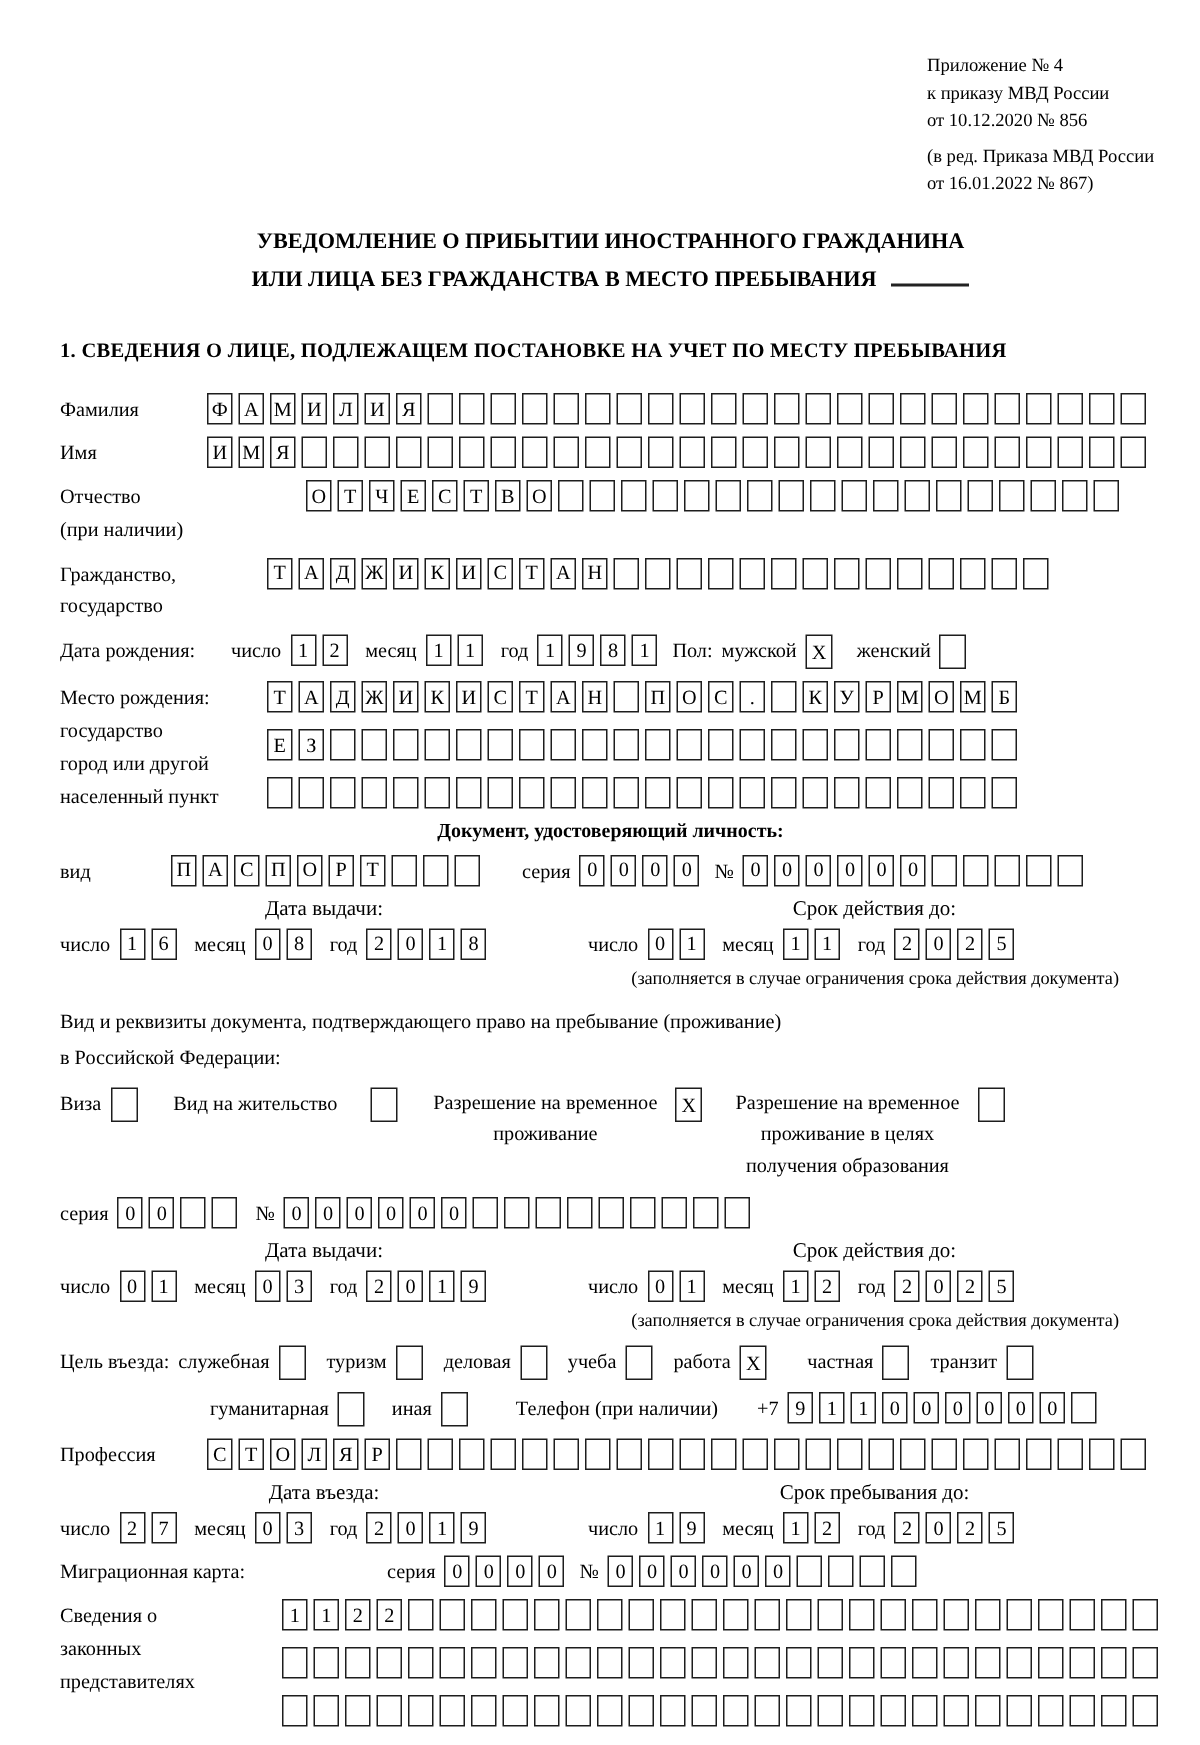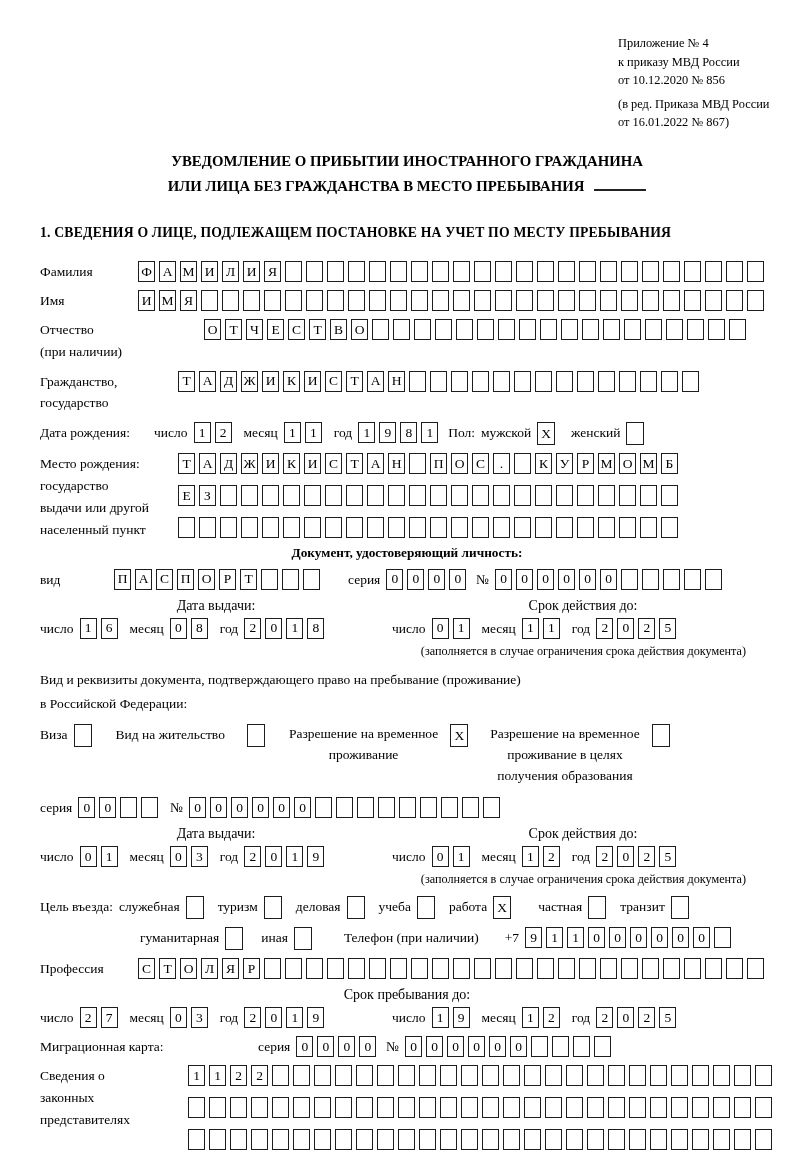--- a/index.html
+++ b/index.html
@@ -215,21 +215,21 @@
     <span class="il">мужской</span>
     <span class="cbox chk">X</span>
     <span class="il" style="margin-left:12px">женский</span>
     <span class="cbox chk"></span>
   </div>
 
   <div class="frow" style="margin-bottom:4px">
     <div class="lab" style="width:138px">
       <div>Место рождения:</div>
       <div>государство</div>
-      <div>выдачи или другой</div>
+      <div>город или другой</div>
       <div>населенный пункт</div>
     </div>
     <div class="stack">
       <div class="boxes">
           <span class="cbox">Т</span>
           <span class="cbox">А</span>
           <span class="cbox">Д</span>
           <span class="cbox">Ж</span>
           <span class="cbox">И</span>
           <span class="cbox">К</span>
@@ -556,20 +556,21 @@
         <span class="cbox"></span>
         <span class="cbox"></span>
         <span class="cbox"></span>
         <span class="cbox"></span>
         <span class="cbox"></span>
         <span class="cbox"></span>
       </span>
   </div>
 
   <div class="dhead">
+    <div class="dh-l">Дата въезда:</div>
     <div class="dh-r">Срок пребывания до:</div>
   </div>
   <div class="frow">
     <div class="dgroup" style="width:352px">
       <span class="il">число</span>
       <span class="boxes">
           <span class="cbox">2</span>
           <span class="cbox">7</span>
         </span>
       <span class="il" style="margin-left:8px">месяц</span>

